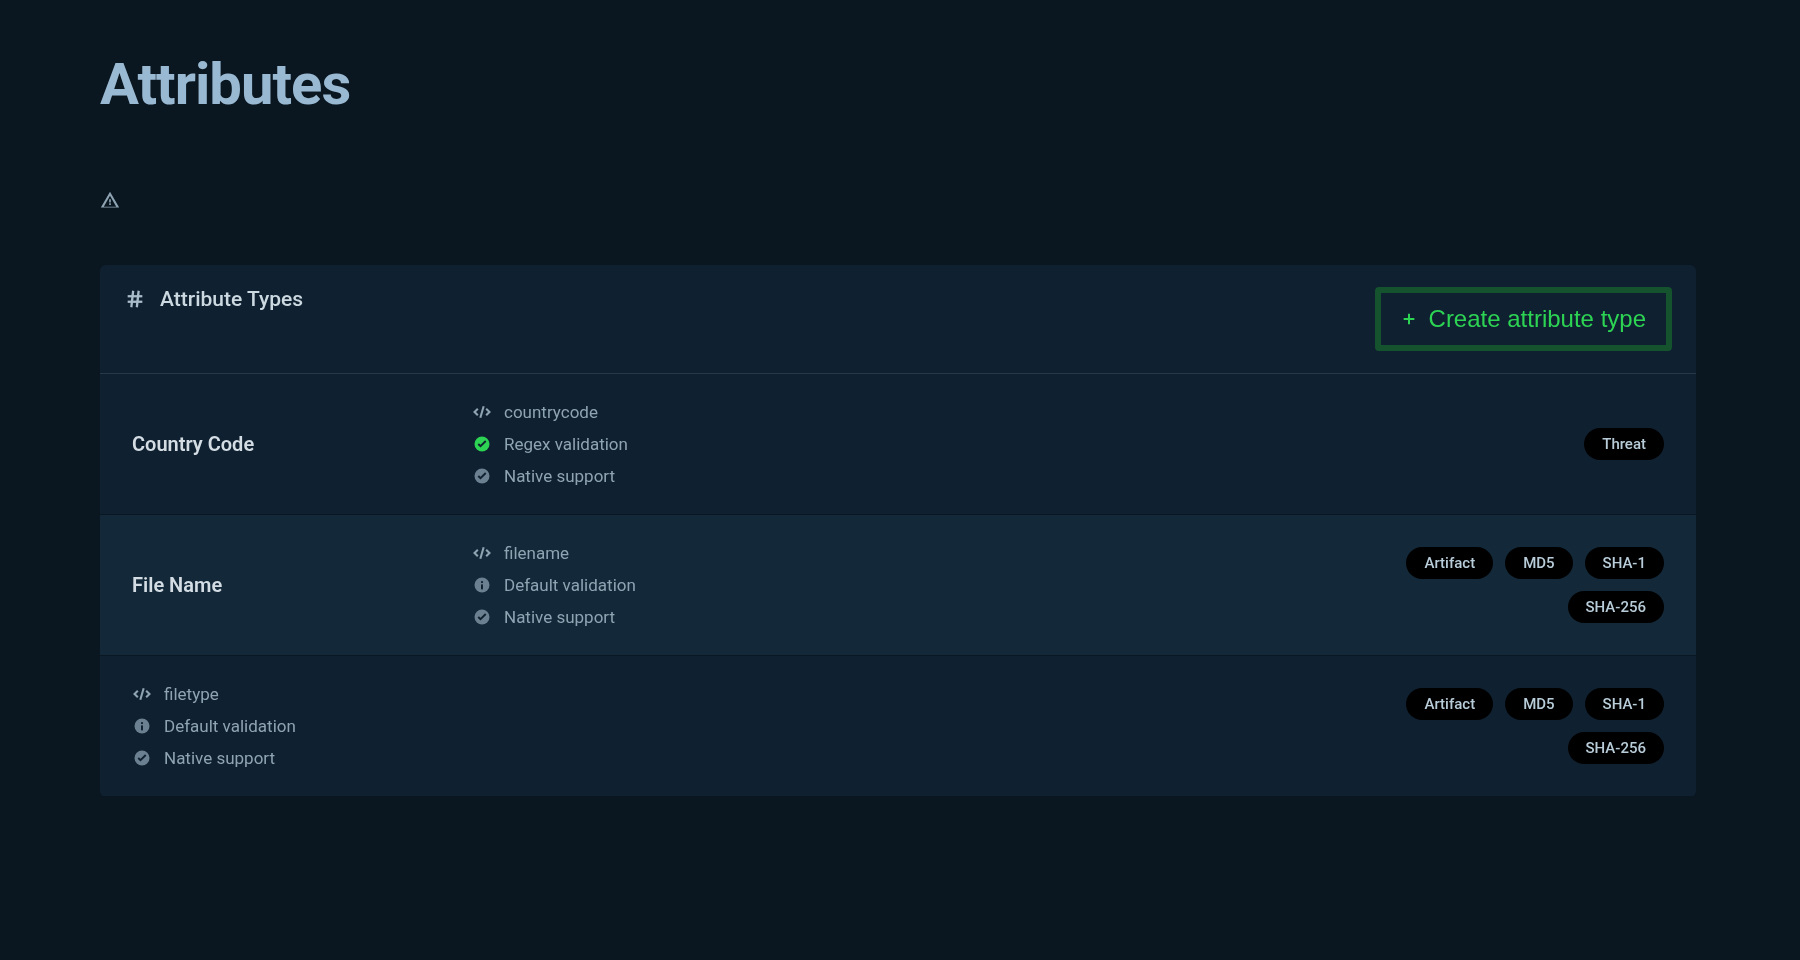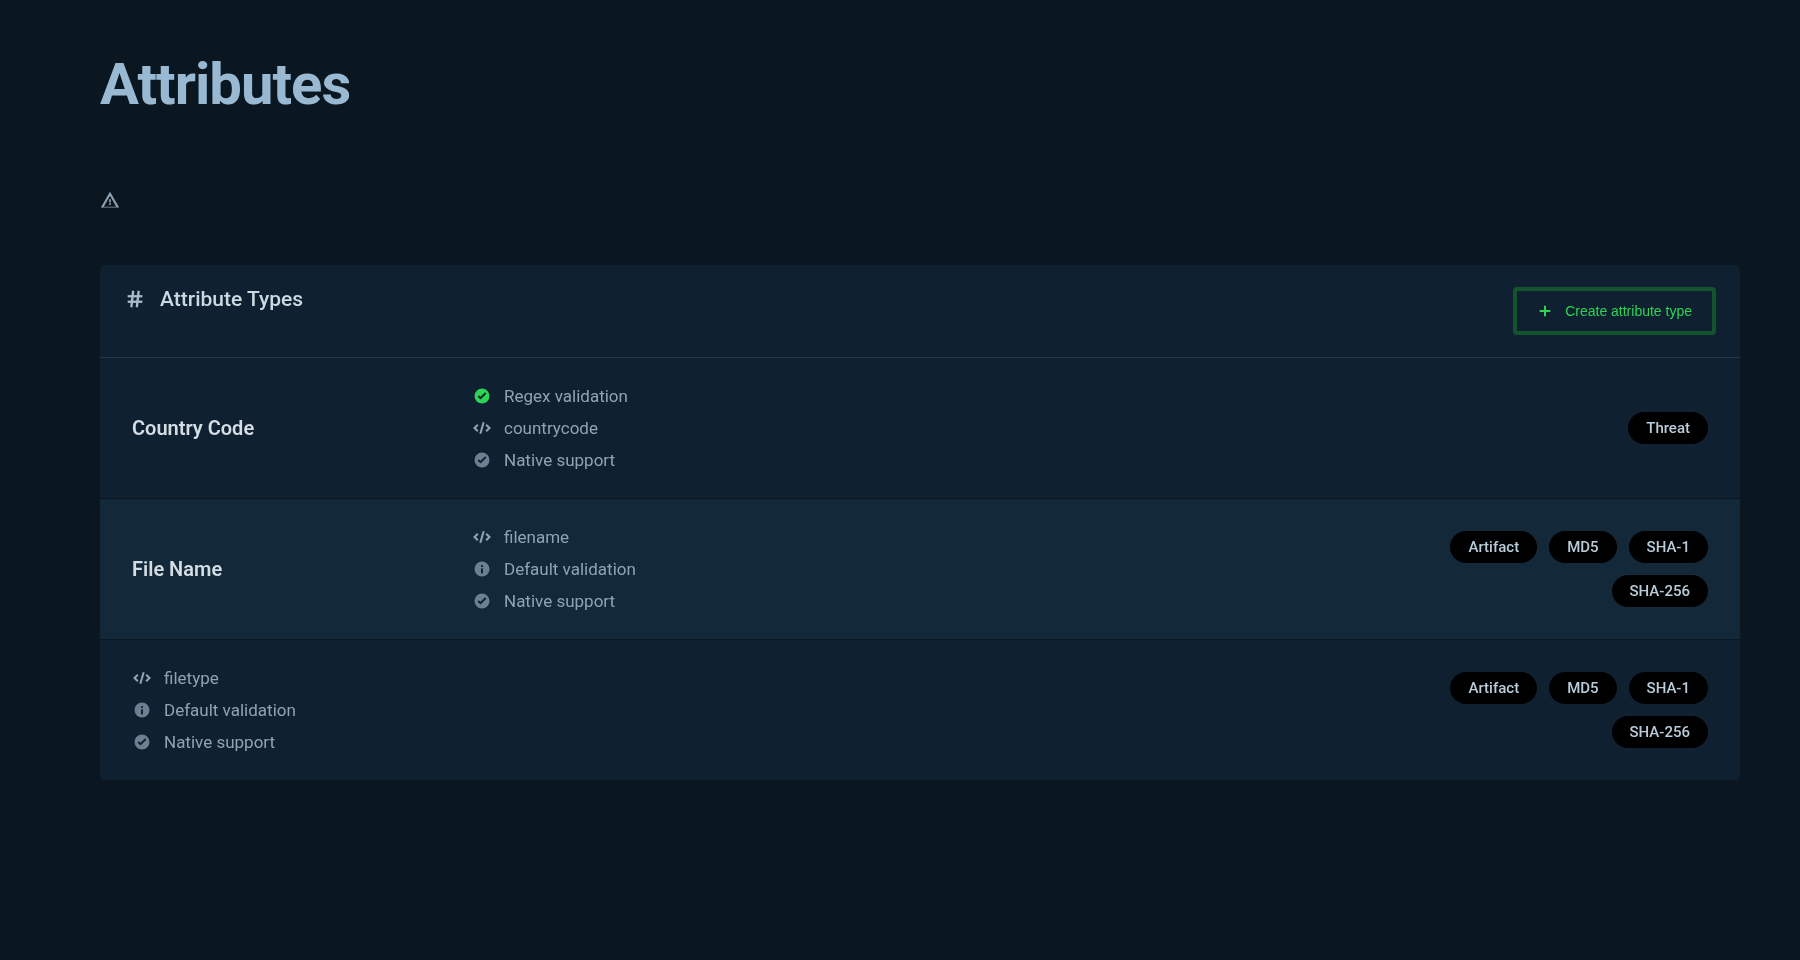--- a/index.html
+++ b/index.html
@@ -5,21 +5,21 @@
 * { margin: 0; padding: 0; box-sizing: border-box; }
 body {
   background: #0a1620;
   color: #c8d3dc;
   font-family: -apple-system, BlinkMacSystemFont, "Segoe UI", Roboto, sans-serif;
   width: 1800px;
   height: 960px;
   overflow: hidden;
 }
 .page {
-  padding: 50px 60px 0 100px;
+  padding: 50px 104px 0 100px;
 }
 .page-title {
   font-size: 58px;
   font-weight: 700;
   color: #99b9d2;
   letter-spacing: -1px;
   margin-bottom: 70px;
 }
 .warning-text {
   font-size: 19px;
@@ -50,25 +50,25 @@
   align-items: center;
   font-size: 21px;
   font-weight: 500;
   color: #cdd9e1;
 }
 .hash-icon {
   margin-right: 14px;
   color: #a9bcc9;
 }
 .create-btn {
-  border: 4px solid #14532d;
+  border: 6px solid #14532d;
   color: #2dd454;
   background: transparent;
   padding: 12px 20px;
-  font-size: 14px;
+  font-size: 24px;
   border-radius: 4px;
   display: flex;
   align-items: center;
   cursor: pointer;
 }
 .plus-icon {
   margin-right: 12px;
   font-weight: bold;
 }
 .type-row {
@@ -161,36 +161,36 @@
         <span>Create attribute type</span>
       </button>
     </div>
 
     <div id="types-list">
         <div class="type-row">
           <div class="type-name">Country Code</div>
           <div class="type-details">
             <div class="detail-line">
               <span class="detail-icon">
-                <svg width="18" height="18" viewBox="0 0 24 24">
-                  <circle cx="12" cy="12" r="10" fill="#2dd454"></circle>
-                  <path d="M7 12l3 3 7-7" fill="none" stroke="#0f2030" stroke-width="2.5"></path>
-                </svg>
-              </span>
-              <span>Regex validation</span>
-            </div>
-            <div class="detail-line">
-              <span class="detail-icon">
                 <svg width="20" height="20" viewBox="0 0 24 24" fill="none" stroke="#8fa4b3" stroke-width="2.5">
                   <polyline points="7,8 3,12 7,16"></polyline>
                   <polyline points="17,8 21,12 17,16"></polyline>
                   <line x1="14" y1="5" x2="10" y2="19"></line>
                 </svg>
               </span>
               <span>countrycode</span>
+            </div>
+            <div class="detail-line">
+              <span class="detail-icon">
+                <svg width="18" height="18" viewBox="0 0 24 24">
+                  <circle cx="12" cy="12" r="10" fill="#2dd454"></circle>
+                  <path d="M7 12l3 3 7-7" fill="none" stroke="#0f2030" stroke-width="2.5"></path>
+                </svg>
+              </span>
+              <span>Regex validation</span>
             </div>
             <div class="detail-line">
               <span class="detail-icon">
                 <svg width="18" height="18" viewBox="0 0 24 24">
                   <circle cx="12" cy="12" r="10" fill="#6b8090"></circle>
                   <path d="M7 12l3 3 7-7" fill="none" stroke="#0f2030" stroke-width="2.5"></path>
                 </svg>
               </span>
               <span>Native support</span>
             </div>

